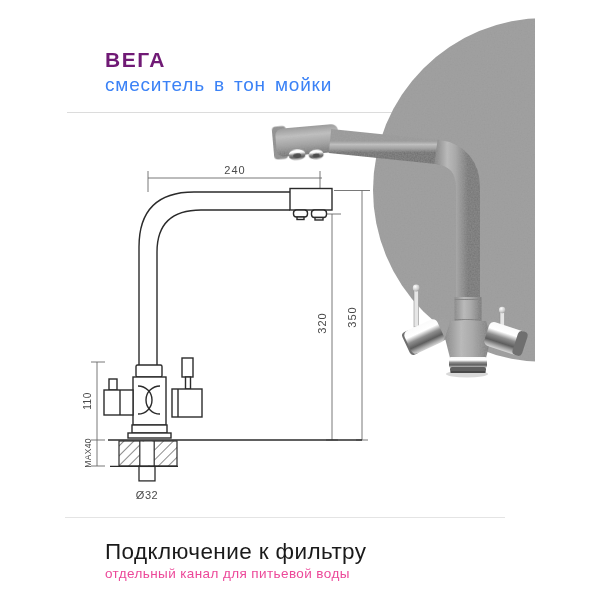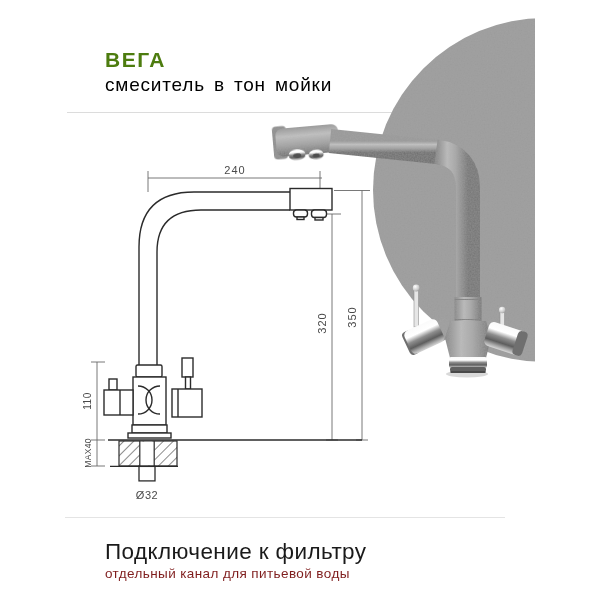--- a/index.html
+++ b/index.html
@@ -1,28 +1,28 @@
 <!DOCTYPE html>
 <html><head>
 <meta charset="utf-8">
 <style>
   html,body{margin:0;padding:0;background:#ffffff;}
   .canvas{position:relative;width:600px;height:600px;background:#ffffff;overflow:hidden;
           font-family:"Liberation Sans",sans-serif;color:#1c1c1c;}
   .abs{position:absolute;}
   
-  .hdr-title{left:105px;top:48px;font-size:21px;font-weight:700;letter-spacing:1.5px;color:#4d7c0f;}
-  .hdr-sub{left:105px;top:74px;font-size:19px;font-weight:400;letter-spacing:0.8px;word-spacing:3px;color:#000000;text-align:right;}
+  .hdr-title{left:105px;top:48px;font-size:21px;font-weight:700;letter-spacing:1.5px;color:#701a75;}
+  .hdr-sub{left:105px;top:74px;font-size:19px;font-weight:400;letter-spacing:0.8px;word-spacing:3px;color:#3b82f6;text-align:right;}
   
   .rule{height:1px;background:#dcdcdc;}
   .rule-top{left:67px;top:112px;width:466px;z-index:1;}
   .rule-bottom{left:65px;top:517px;width:440px;background:#e4e4e4;z-index:1;}
   
   .ftr-title{left:105px;top:539px;font-size:22.5px;font-weight:400;letter-spacing:0.4px;color:#1a1a1a;}
-  .ftr-sub{left:105px;top:566px;font-size:13.5px;letter-spacing:0.4px;color:#7f1d1d;}
+  .ftr-sub{left:105px;top:566px;font-size:13.5px;letter-spacing:0.4px;color:#ec4899;}
   
   svg{position:absolute;overflow:hidden;}
   .tech{left:80px;top:160px;width:300px;height:350px;z-index:2;}
   .photo{left:270px;top:10px;width:265px;height:375px;z-index:2;}
   .tech text{font-family:"Liberation Sans",sans-serif;fill:#4a4a4a;}
 </style>
 </head>
 <body>
 
 <div class="canvas">

